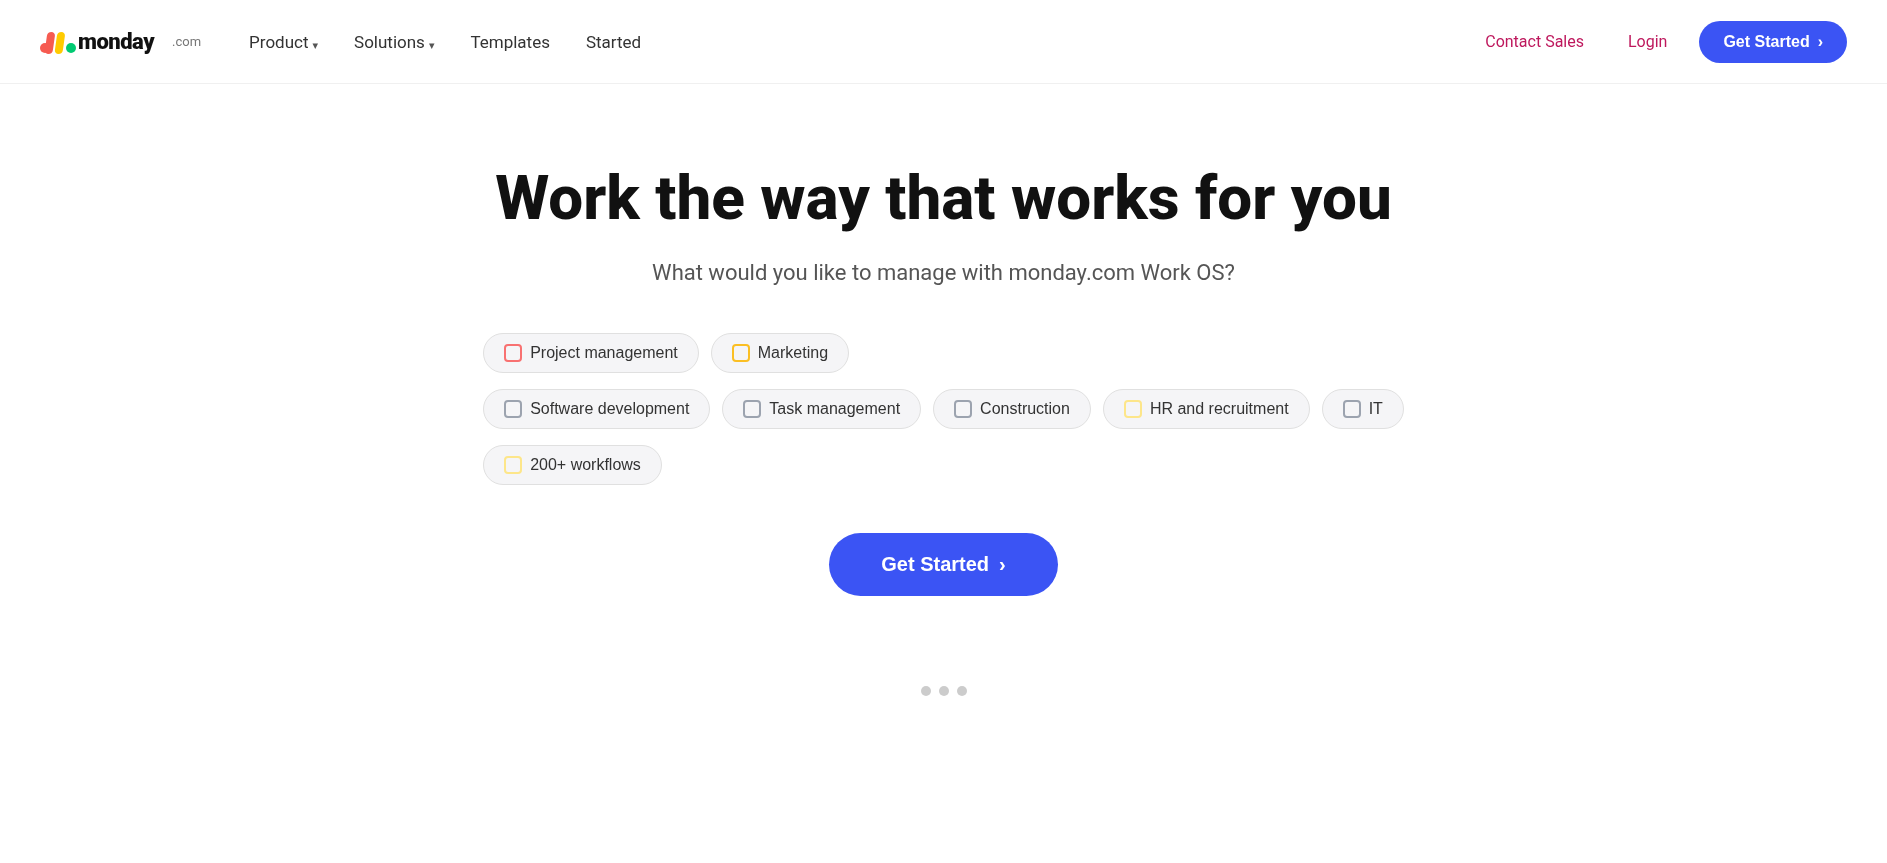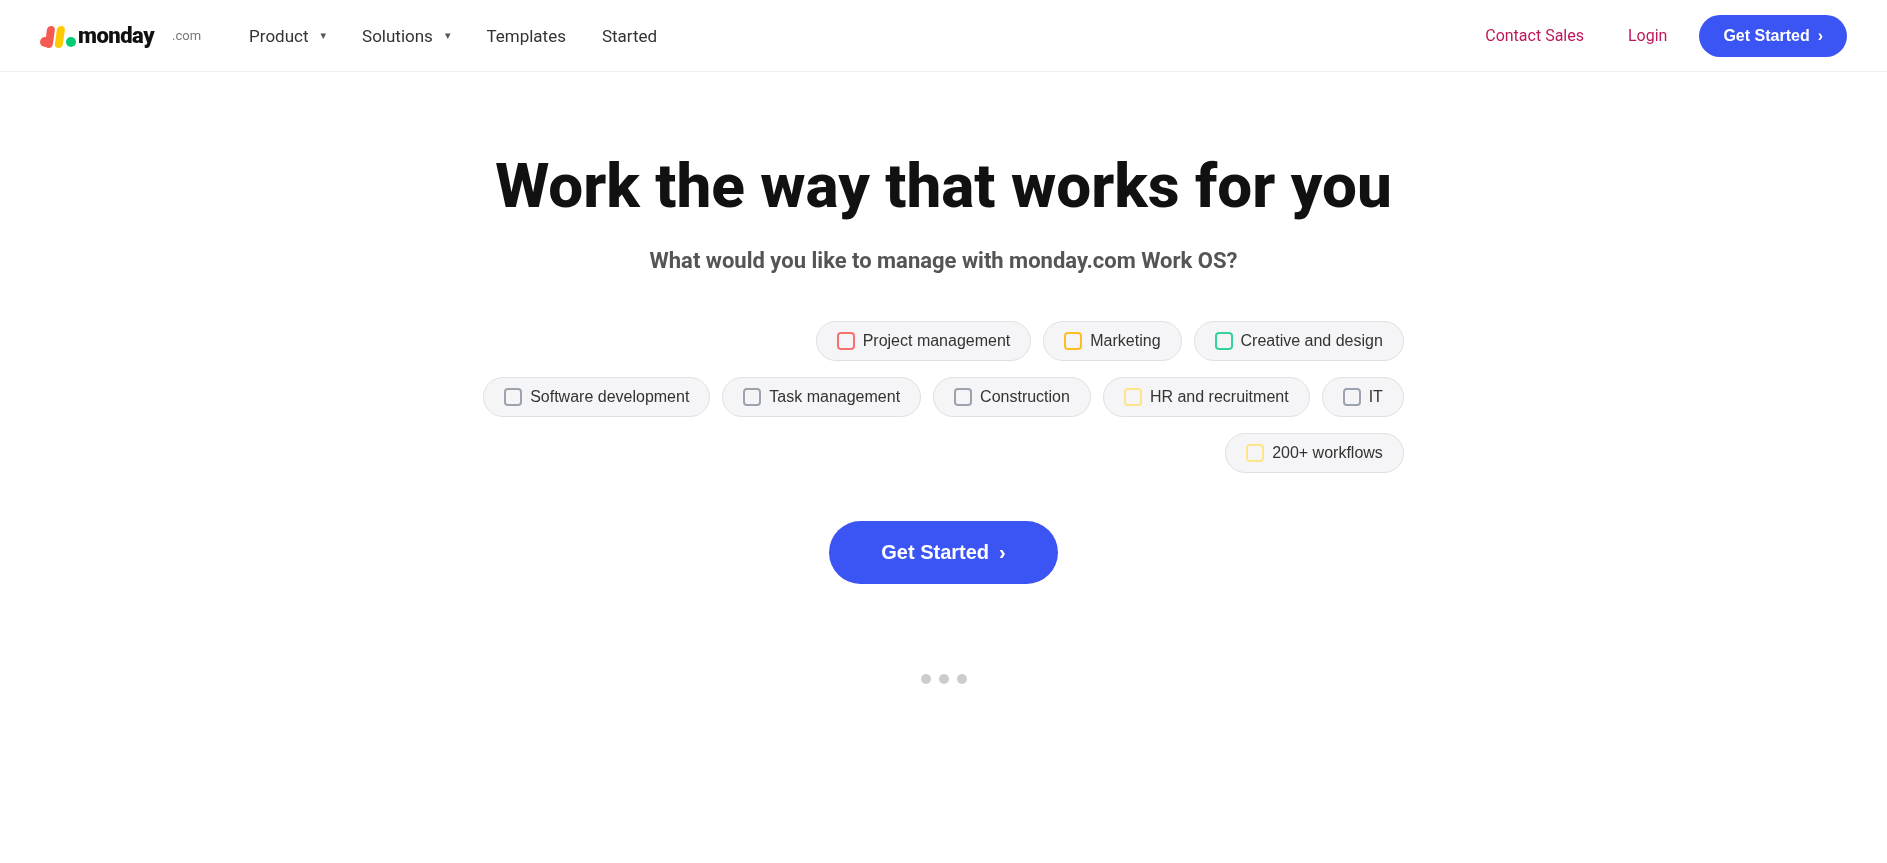--- a/index.html
+++ b/index.html
@@ -14,21 +14,21 @@
       color: #333;
       min-height: 863px;
     }
 
     
     .navbar {
       display: flex;
       align-items: center;
       justify-content: space-between;
       padding: 0 40px;
-      height: 72px;
+      height: 84px;
       border-bottom: 1px solid #f0f0f0;
     }
 
     .navbar-left {
       display: flex;
       align-items: center;
       gap: 32px;
     }
 
     .logo {
@@ -39,22 +39,22 @@
     }
 
     .nav-links {
       display: flex;
       align-items: center;
       gap: 4px;
     }
 
     .nav-link {
       display: flex;
-      align-items: center;
-      gap: 12px;
+      align-items: flex-end;
+      gap: 4px;
       padding: 8px 16px;
       font-size: 17px;
       color: #333;
       text-decoration: none;
       border-radius: 6px;
       cursor: pointer;
       white-space: nowrap;
     }
 
     .chevron-down {
@@ -106,28 +106,28 @@
       color: #111;
       line-height: 1.1;
       margin-bottom: 28px;
       max-width: 900px;
     }
 
     .hero-subtitle {
       font-size: 22px;
       color: #555;
       margin-bottom: 48px;
-      font-weight: 700;
+      font-weight: 400;
     }
 
     
     .chips-container {
       display: flex;
       flex-direction: column;
-      align-items: flex-end;
+      align-items: flex-start;
       gap: 16px;
       margin-bottom: 48px;
     }
 
     .chips-row {
       display: flex;
       align-items: center;
       justify-content: center;
       gap: 12px;
       flex-wrap: wrap;
@@ -276,24 +276,20 @@
 
     <div class="chips-row">
       <button class="chip">
         <span class="chip-checkbox pink"></span>
         <span>Project management</span>
       </button>
       <button class="chip">
         <span class="chip-checkbox yellow"></span>
         <span>Marketing</span>
       </button>
-      <button class="chip">
-        <span class="chip-checkbox green"></span>
-        <span>Creative and design</span>
-      </button>
     </div>
 
     <div class="chips-row">
       <button class="chip">
         <span class="chip-checkbox gray"></span>
         <span>Software development</span>
       </button>
       <button class="chip">
         <span class="chip-checkbox gray"></span>
         <span>Task management</span>

